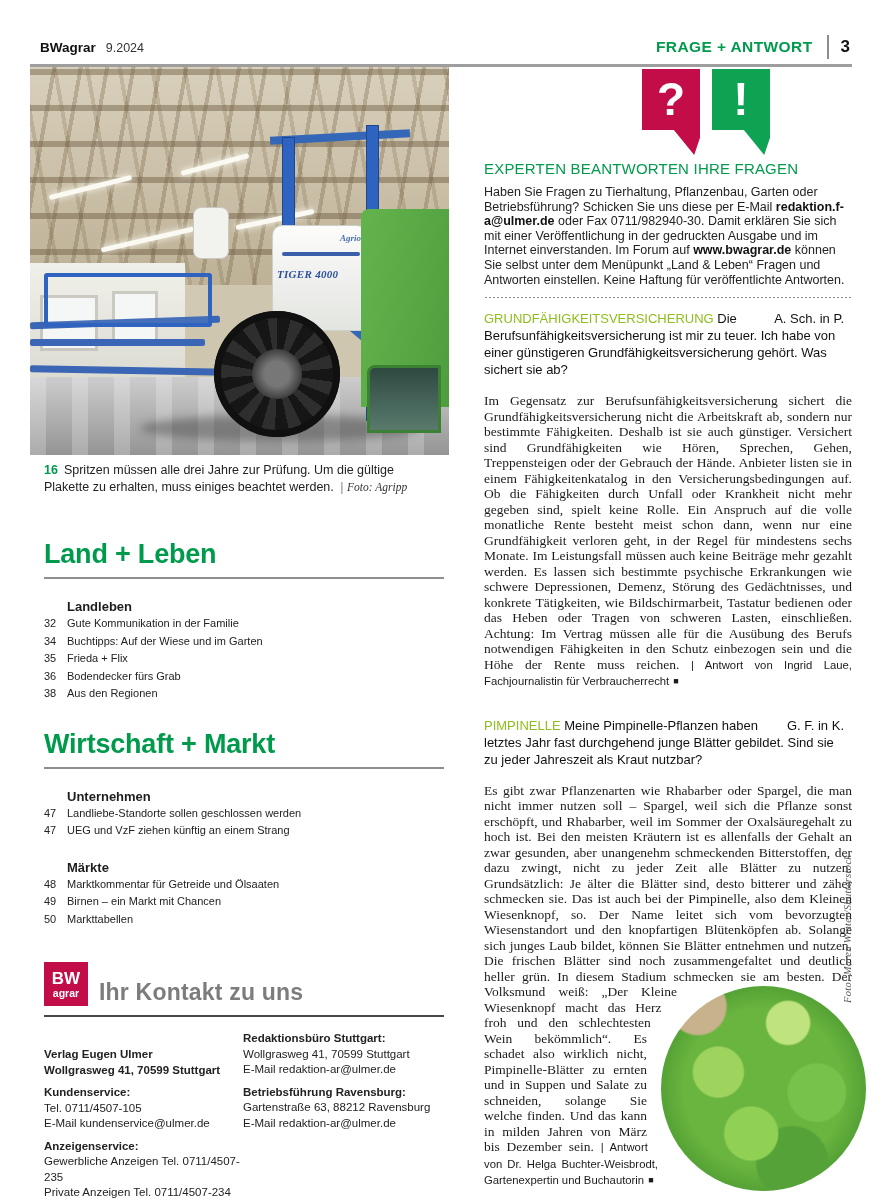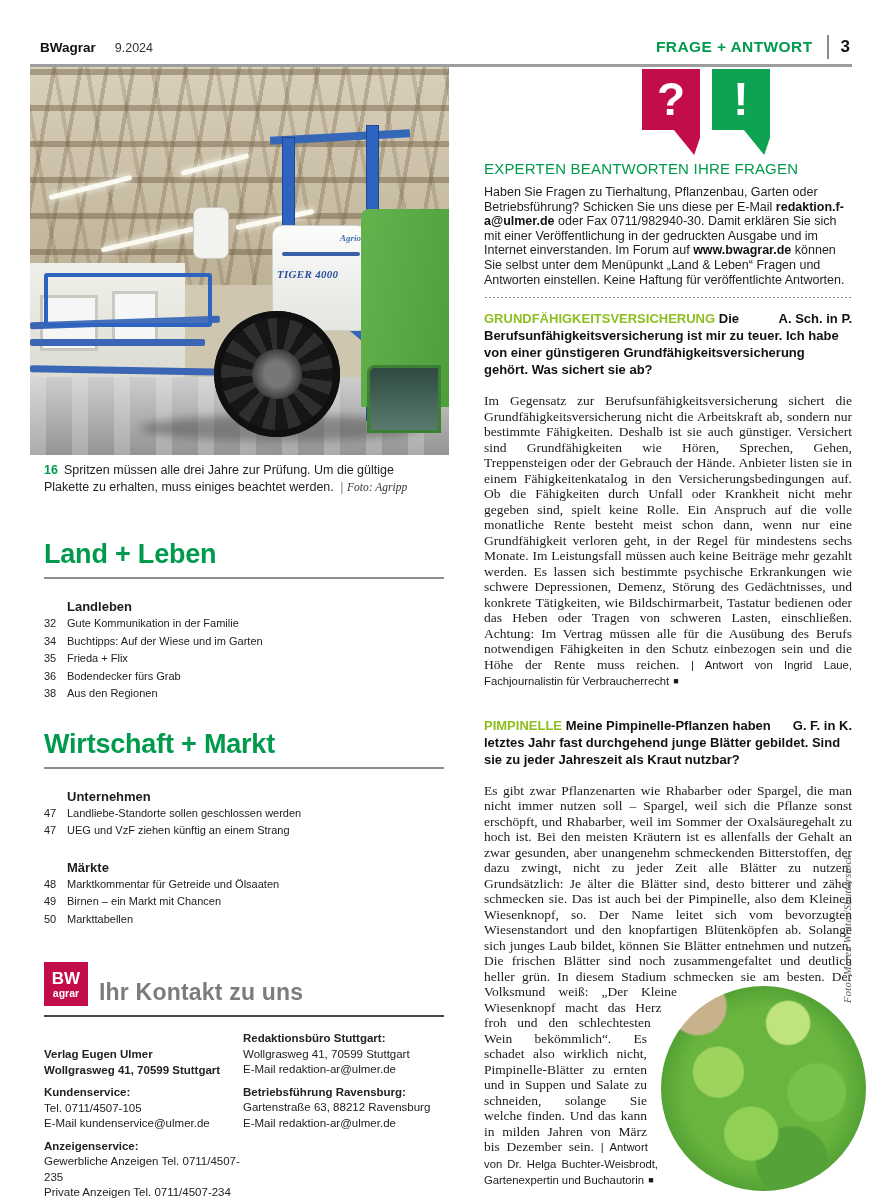--- a/index.html
+++ b/index.html
@@ -2,21 +2,21 @@
 <html><head>
 <meta charset="utf-8">
 <style>
   html,body{margin:0;padding:0;background:#ffffff;}
   .page{position:relative;width:882px;height:1199px;background:#fff;overflow:hidden;
         font-family:"Liberation Sans",sans-serif;color:#1c1c1c;}
 
   
   .pagehead{position:absolute;left:40px;right:32px;top:34px;height:26px;
             display:flex;justify-content:space-between;align-items:center;}
-  .ph-left{display:flex;align-items:baseline;gap:19px;}
+  .ph-left{display:flex;align-items:baseline;gap:10px;}
   .mag{font-weight:bold;font-size:13.5px;color:#111;}
   .issue{font-size:12.5px;color:#333;}
   .ph-right{display:flex;align-items:center;}
   .section{color:#009a4d;font-weight:bold;font-size:15.5px;letter-spacing:.4px;}
   .vbar{width:2px;height:24px;background:#8d8d8d;margin:0 12px 0 14px;}
   .pnum{font-weight:bold;font-size:17px;color:#111;}
   .headrule{position:absolute;left:30px;right:30px;top:64px;height:3px;background:#9e9e9e;}
 
   
   .mainphoto{position:absolute;left:30px;top:67px;width:419px;height:388px;overflow:hidden;background:#cfc6b0;}
@@ -101,21 +101,21 @@
           clip-path:polygon(0 0,100% 0,100% 80%,90% 100%,55% 71%,0 71%);}
   .bubble span{color:#fff;font-weight:bold;font-size:46px;line-height:60px;}
   .bub-red{left:158px;background:#c30d48;}
   .bub-grn{left:228px;background:#0da352;}
   .experthead{margin:92px 0 0 0;font-size:15px;font-weight:normal;color:#009a4d;letter-spacing:.2px;}
   .intro{margin:8px 0 0 0;font-size:12.5px;line-height:14.6px;color:#222;}
   .intro b{color:#111;}
   .dotrule{margin-top:9px;height:3px;
            background-image:radial-gradient(circle,#8a8a8a 0.9px,rgba(0,0,0,0) 1.1px);
            background-size:4px 3px;background-repeat:repeat-x;background-position:0 50%;}
-  .question{margin:11px 0 0 0;font-size:13px;font-weight:bold;line-height:17px;color:#111;}
+  .question{margin:11px 8px 0 0;font-size:13px;font-weight:normal;line-height:17px;color:#111;}
   .kw{color:#8fbe1f;}
   .asker{float:right;}
   .answer{margin:15px 0 0 0;font-family:"Liberation Serif",serif;font-size:13.5px;line-height:15.5px;
           color:#1b1b1b;text-align:justify;}
   .q2{margin-top:27px;}
   .credit{font-family:"Liberation Sans",sans-serif;font-size:11.3px;}
   .endmark{font-family:"Liberation Sans",sans-serif;font-size:9px;vertical-align:1px;margin-left:4px;}
   .plantcircle{float:right;width:205px;height:205px;margin:2px -14px 0 14px;border-radius:50%;
     shape-outside:circle(50%);shape-margin:11px;
     background:

